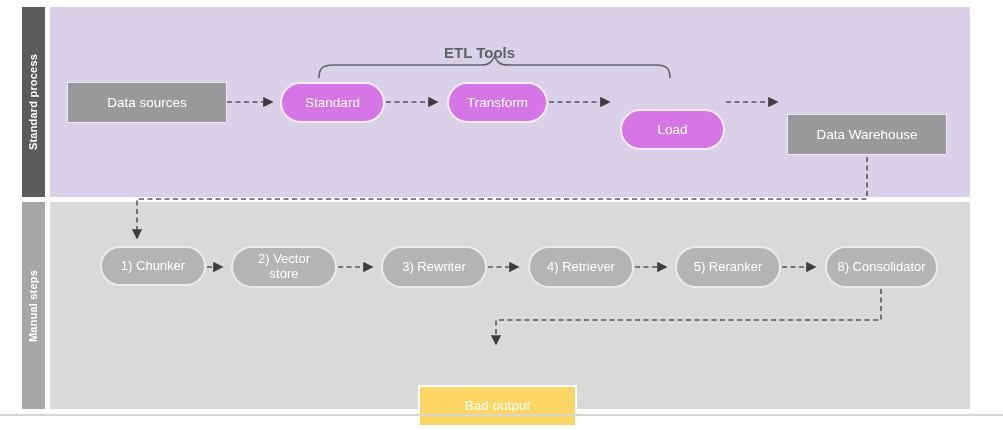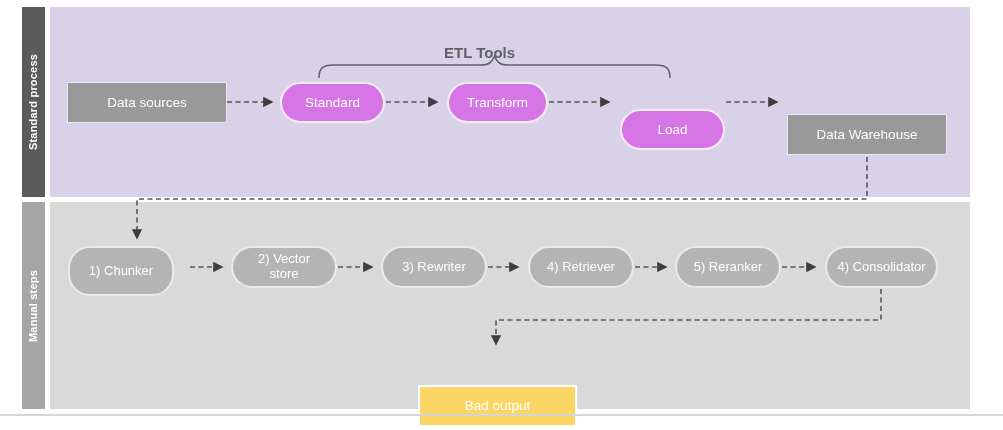--- a/index.html
+++ b/index.html
@@ -93,35 +93,35 @@
 <div class="node etl-pill" style="left:447px; top:82px; width:101px; height:41px;">
   <span>Transform</span>
 </div>
 <div class="node etl-pill" style="left:620px; top:82px; width:105px; height:41px;margin-top:27px;">
   <span>Load</span>
 </div>
 <div class="node proc-box" style="left:787px; top:82px; width:160px; height:41px;margin-top:32px;">
   <span>Data Warehouse</span>
 </div>
 
-<div class="node manual-pill" style="left:68px; top:246px; width:106px; height:50px;">
+<div class="node manual-pill" style="left:100px; top:246px; width:106px; height:40px;">
   <span>1) Chunker</span>
 </div>
 <div class="node manual-pill" style="left:231px; top:246px; width:106px; height:42px;">
   <span>2) Vector store</span>
 </div>
 <div class="node manual-pill" style="left:381px; top:246px; width:106px; height:42px;">
   <span>3) Rewriter</span>
 </div>
 <div class="node manual-pill" style="left:528px; top:246px; width:106px; height:42px;text-align:center;">
   <span>4) Retriever</span>
 </div>
 <div class="node manual-pill" style="left:675px; top:246px; width:106px; height:42px;">
   <span>5) Reranker</span>
 </div>
 <div class="node manual-pill" style="left:825px; top:246px; width:113px; height:42px;">
-  <span>4) Consolidator</span>
+  <span>8) Consolidator</span>
 </div>
 <div class="node bad-box" style="left:418px; top:352px; width:159px; height:42px;margin-top:33px;">
   <span>Bad output</span>
 </div>
 
 <div class="page-separator"></div>
 
 </body></html>

